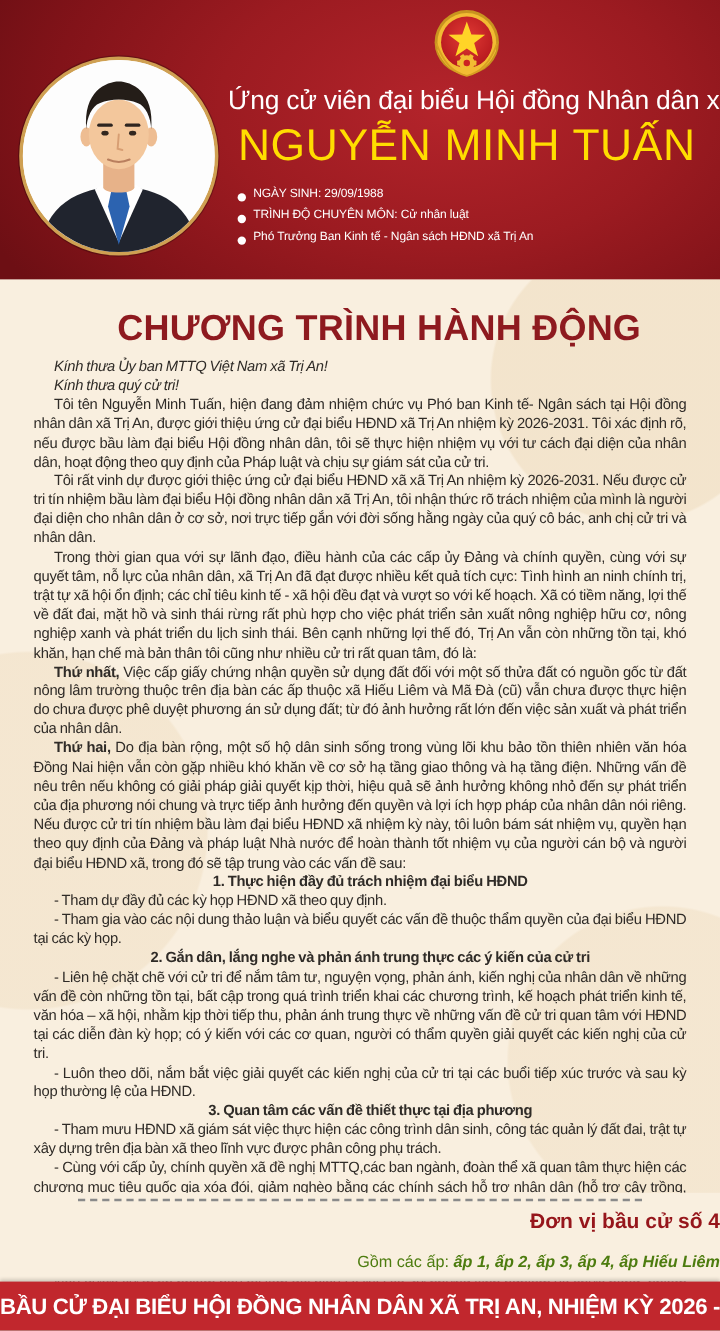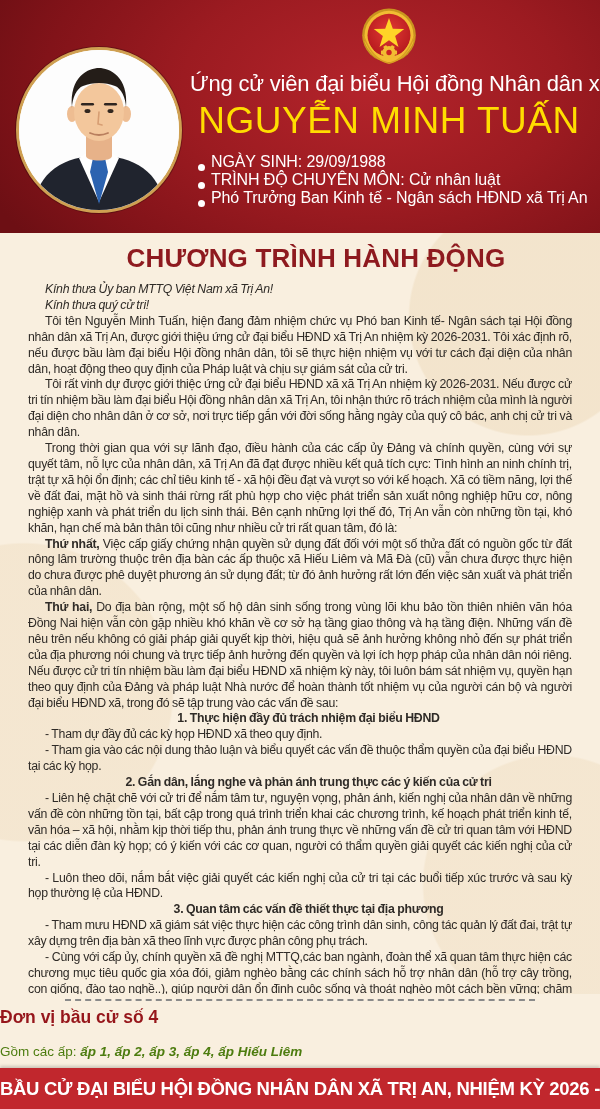--- a/index.html
+++ b/index.html
@@ -20,49 +20,49 @@
     border:3px solid #cfa052;background:#fdfdfd;overflow:hidden;
     box-shadow:0 0 0 1px rgba(0,0,0,.25);
   }
   .photo-ring svg{display:block;width:100%;height:100%;}
   .hero-right{position:absolute;left:190px;top:6px;width:398px;text-align:center;}
   .emblem{height:64px;}
   .emblem svg{height:62px;width:62px;}
   .subtitle{color:#fff;font-size:22px;font-weight:500;letter-spacing:-0.2px;margin-top:1px;white-space:nowrap;}
   .cand-name{color:#ffdd00;font-size:37px;font-weight:400;letter-spacing:0.5px;margin-top:3px;white-space:nowrap;}
   .details{margin-top:11px;text-align:left;padding-left:8px;}
-  .detail-row{display:flex;align-items:flex-end;color:#fff;font-size:16px;line-height:18px;letter-spacing:-0.1px;}
+  .detail-row{display:flex;align-items:center;color:#fff;font-size:10px;line-height:18px;letter-spacing:-0.1px;}
   .bullet{flex:0 0 auto;width:7px;height:7px;border-radius:50%;background:#fff;margin:5px 6px 0 0;}
   .detail-row .lbl{white-space:pre;}
   .detail-row .val{font-weight:400;white-space:pre;}
   
   .body-area{
     position:absolute;top:233px;left:0;width:600px;height:835px;
     background:
       radial-gradient(circle 120px at 88% 10%, rgba(216,180,122,.18) 0 118px, transparent 120px),
       radial-gradient(circle 150px at 4% 55%, rgba(216,180,122,.14) 0 148px, transparent 150px),
       radial-gradient(circle 130px at 92% 78%, rgba(216,180,122,.14) 0 128px, transparent 130px),
       #f9efdf;
   }
   .program-title{
-    margin:8px 0 7px;text-align:center;color:#8e1a1f;
-    font-size:26px;font-weight:700;letter-spacing:0.2px;line-height:34px;padding-left:32px;
+    margin:24px 0 7px;text-align:center;color:#8e1a1f;
+    font-size:30px;font-weight:700;letter-spacing:0.2px;line-height:34px;padding-left:32px;
   }
   .paras{padding:0 28px;color:#2f2b27;}
   .para{
     margin:0;font-size:12.3px;line-height:15.9px;letter-spacing:-0.25px;word-spacing:-0.5px;
     text-align:justify;text-indent:17px;
   }
   .para.italic{font-style:italic;}
   .para.bold{font-weight:700;text-align:center;}
   .para b{font-weight:700;}
   
   .unit-block{
     position:absolute;left:0;right:0;bottom:0;padding:2px 0 7px;
-    background:#f9efdf;text-align:left;
+    background:#f9efdf;text-align:right;
   }
   .dashes{width:470px;margin:3px auto 6px;border-top:2px dashed #8a8a8a;}
   .unit-title{color:#96161b;font-size:17.5px;font-weight:700;line-height:21px;}
   .unit-sub{color:#4d7c0f;font-size:13.5px;line-height:18px;margin-top:15px;}
   .unit-sub .hamlets{font-weight:700;font-style:italic;}
   
   .footer{
     position:absolute;left:0;bottom:0;width:600px;height:41px;background:#c1272d;
     color:#fff;font-weight:700;font-size:18.5px;letter-spacing:-0.3px;
     text-align:center;line-height:41px;white-space:nowrap;

